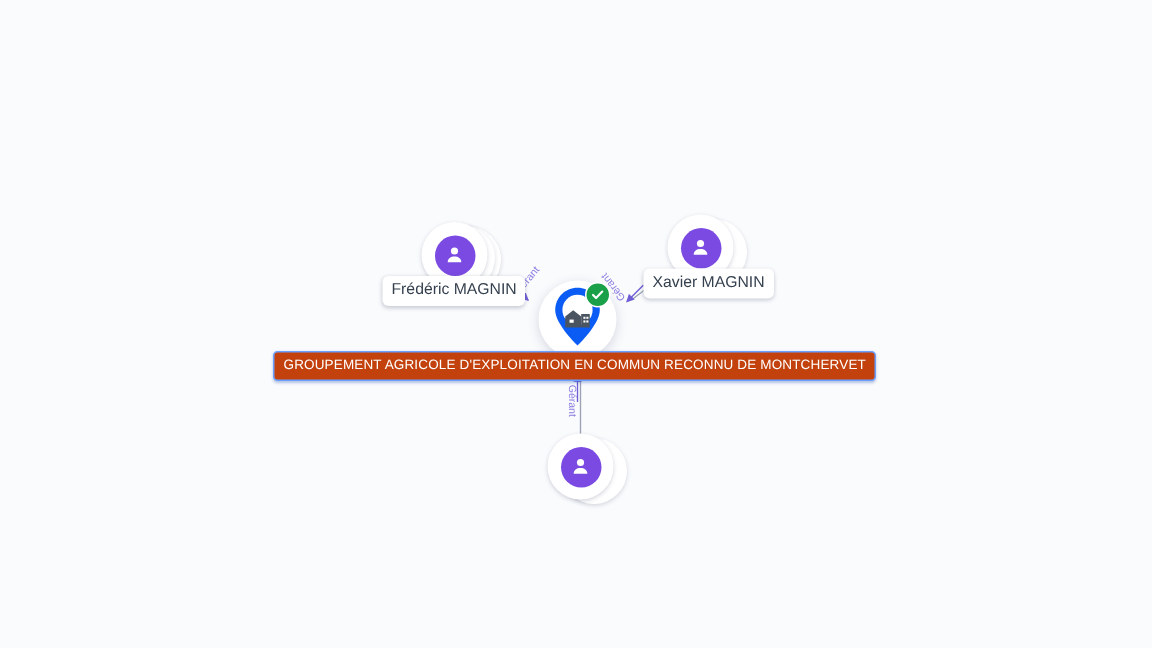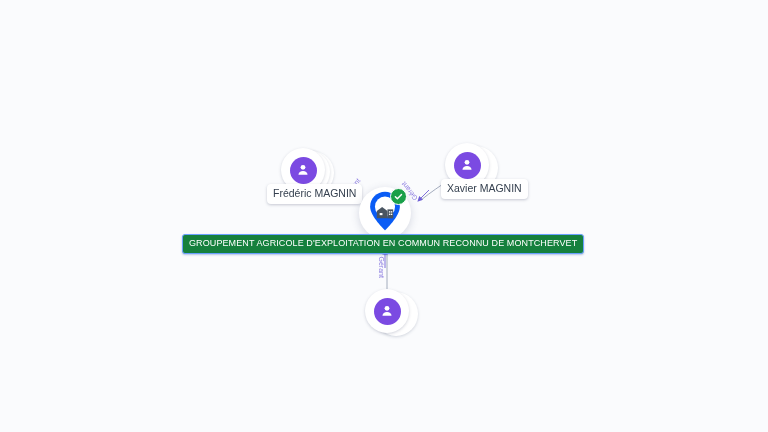--- a/index.html
+++ b/index.html
@@ -67,21 +67,20 @@
   .name-chip {
     position: absolute;
     background: #ffffff;
     border-radius: 4px;
     box-shadow: 0 1px 3px rgba(60,70,100,0.28);
     color: #35404f;
     font-size: 10.5px;
     line-height: 1;
     padding: 4px 6px 5px 6px;
     white-space: nowrap;
-    margin-left: 12px;
   }
 
   
   .company-node {
     position: absolute;
     width: 56px;
     height: 62px;
   }
   .company-halo {
     position: absolute;
@@ -121,21 +120,21 @@
     background: #1aa049;
     border: 1.5px solid #ffffff;
     display: flex;
     align-items: center;
     justify-content: center;
   }
 
   
   .company-bar {
     position: absolute;
-    background: #15803d;
+    background: #c2410c;
     border: 1px solid #6aa0ff;
     border-radius: 3px;
     color: #ffffff;
     font-size: 9px;
     letter-spacing: 0.1px;
     line-height: 1;
     padding: 4px 6px 5px 6px;
     white-space: nowrap;
     box-shadow: 0 1px 2px rgba(10,60,160,0.30);
   }

